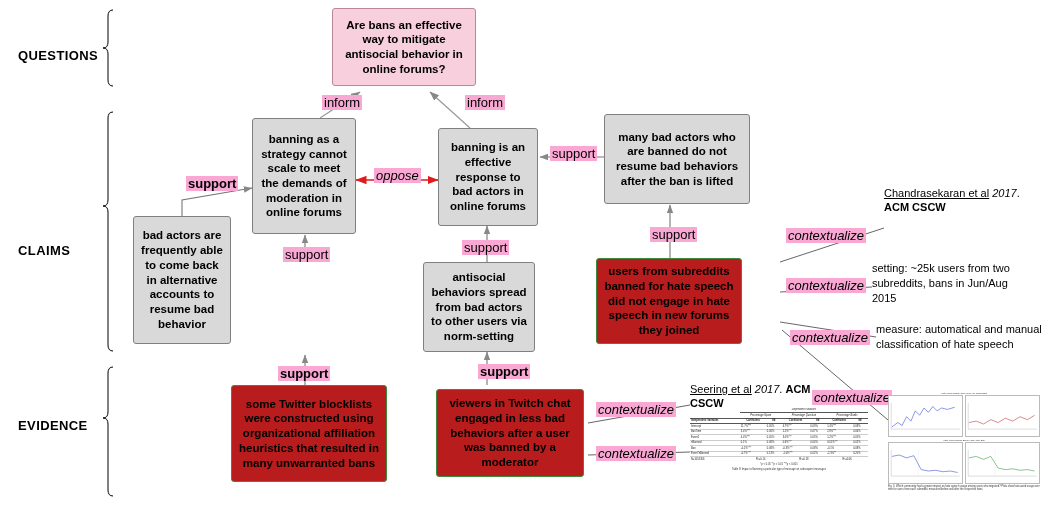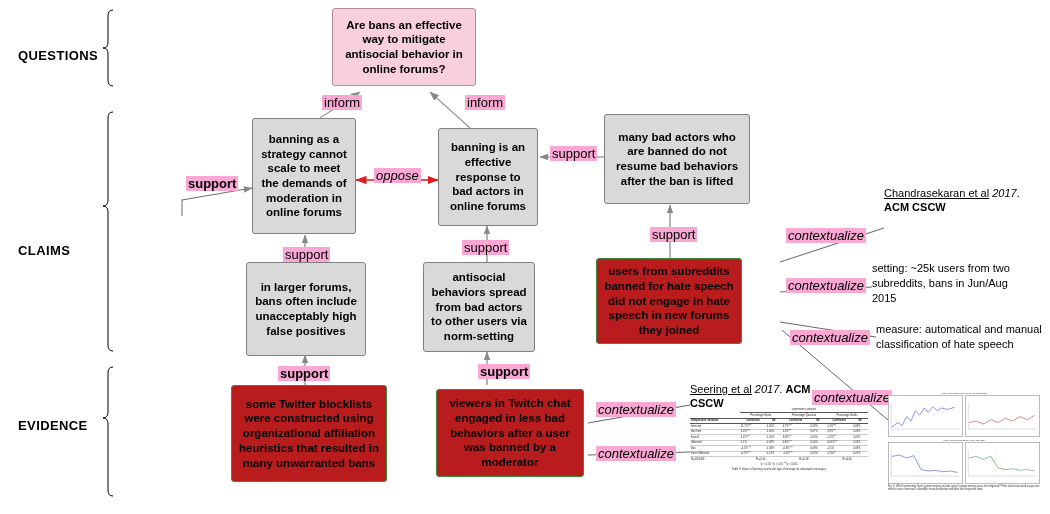--- a/index.html
+++ b/index.html
@@ -206,22 +206,22 @@
   <div class="tier-label" style="left:18px; top:418px;">EVIDENCE</div>
 
   <div class="node question" style="left:332px; top:8px; width:144px; height:78px;">Are bans an effective way to mitigate antisocial behavior in online forums?</div>
 
   <div class="node claim-grey" style="left:252px; top:118px; width:104px; height:116px;">banning as a strategy cannot scale to meet the demands of moderation in online forums</div>
 
   <div class="node claim-grey" style="left:438px; top:128px; width:100px; height:98px;">banning is an effective response to bad actors in online forums</div>
 
   <div class="node claim-grey" style="left:604px; top:114px; width:146px; height:90px;">many bad actors who are banned do not resume bad behaviors after the ban is lifted</div>
 
-
-  <div class="node claim-grey" style="left:246px; top:262px; width:120px; height:94px;">in larger forums, bans often include unacceptably high false positives</div>
+  <div class="node claim-grey" style="left:133px; top:216px; width:98px; height:128px;">bad actors are frequently able to come back in alternative accounts to resume bad behavior</div>
+
 
   <div class="node claim-grey" style="left:423px; top:262px; width:112px; height:90px;">antisocial behaviors spread from bad actors to other users via norm-setting</div>
 
   <div class="node evidence-green" style="left:596px; top:258px; width:146px; height:86px;">users from subreddits banned for hate speech did not engage in hate speech in new forums they joined</div>
 
   <div class="node evidence-green" style="left:231px; top:385px; width:156px; height:97px;">some Twitter blocklists were constructed using organizational affiliation heuristics that resulted in many unwarranted bans</div>
 
   <div class="node evidence-green" style="left:436px; top:389px; width:148px; height:88px;">viewers in Twitch chat engaged in less bad behaviors after a user was banned by a moderator</div>
 
   <div class="edge-label" style="left:322px; top:95px;">inform</div>

